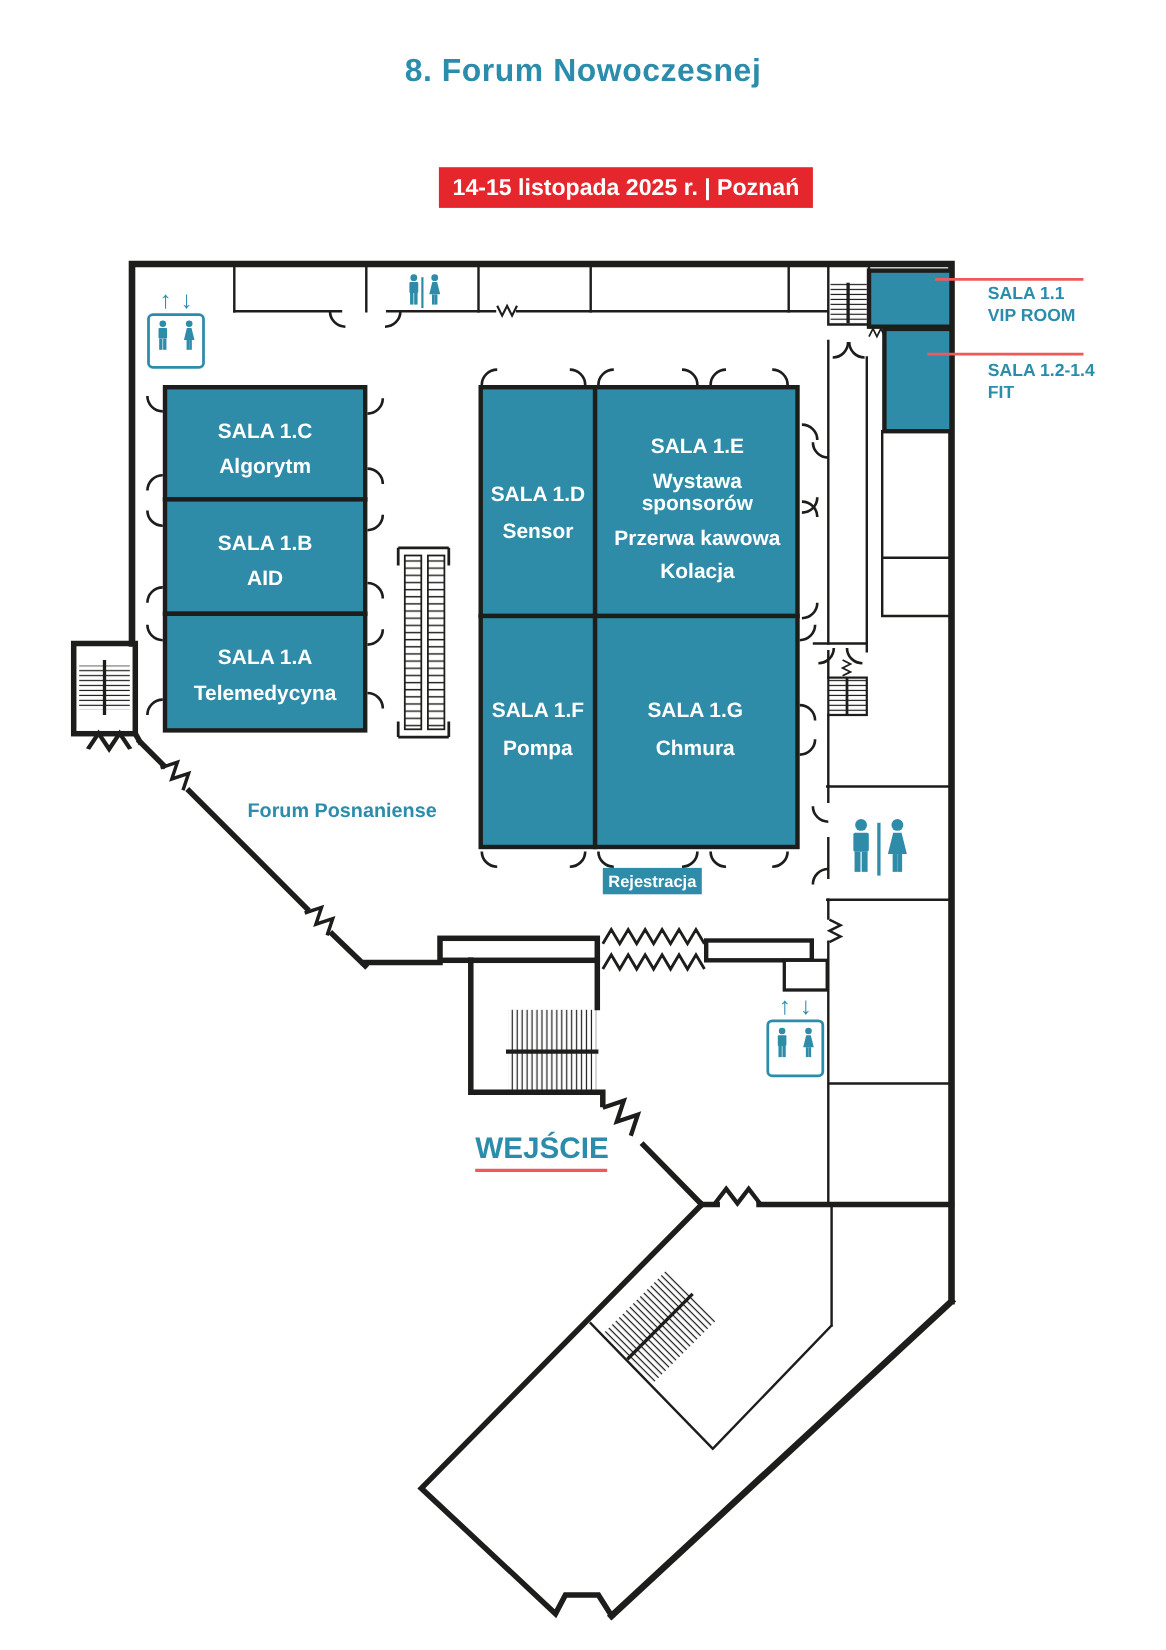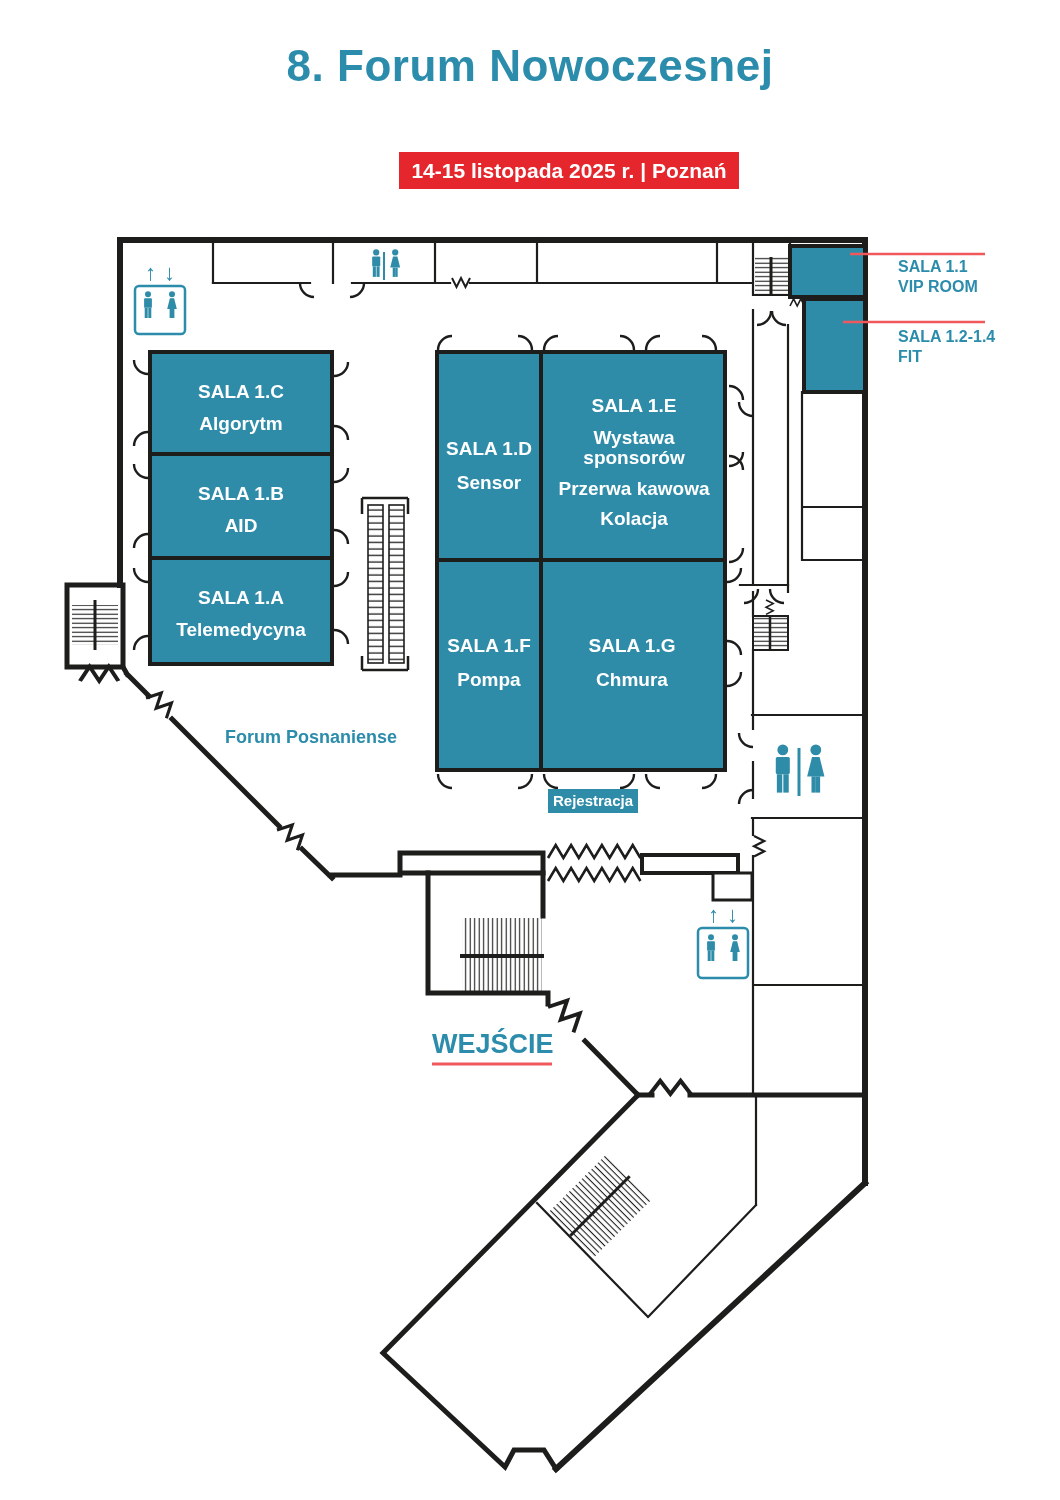--- a/index.html
+++ b/index.html
@@ -1,18 +1,18 @@
 <!DOCTYPE html>
 <html><head>
 <meta charset="utf-8">
 <style>
   html,body{margin:0;padding:0;background:#ffffff;}
   body{width:1060px;height:1500px;position:relative;font-family:"Liberation Sans",sans-serif;}
   .title{position:absolute;top:38px;left:0;width:100%;text-align:center;color:#2B8CAB;
-         font-weight:bold;font-size:44px;line-height:55px;letter-spacing:.5px;}
+         font-weight:bold;font-size:29px;line-height:55px;letter-spacing:.5px;}
   .banner{position:absolute;top:152px;left:368px;width:340px;height:37px;background:#E5262C;
           color:#fff;font-weight:bold;font-size:21px;text-align:center;line-height:37px;margin-left:31px;}
   svg{position:absolute;left:0;top:0;}
   text{font-family:"Liberation Sans",sans-serif;}
   .roomlbl{fill:#ffffff;font-weight:bold;font-size:19px;text-anchor:middle;}
   .teal-lbl{fill:#2B8CAB;font-weight:bold;}
 </style>
 </head>
 <body>
 

